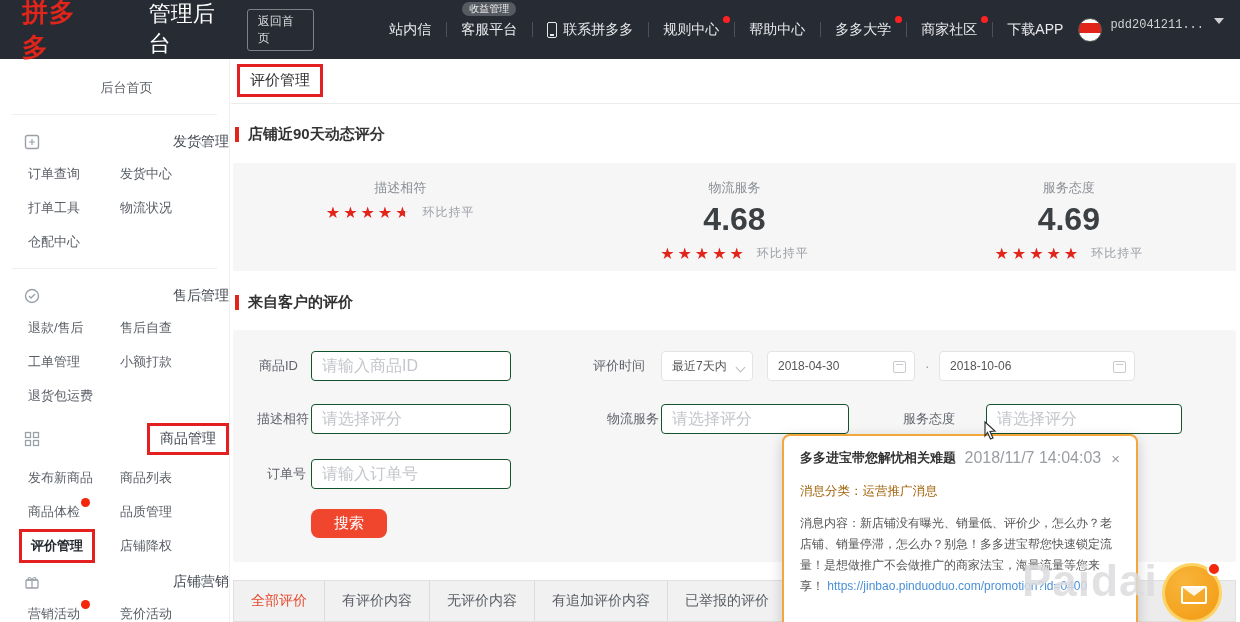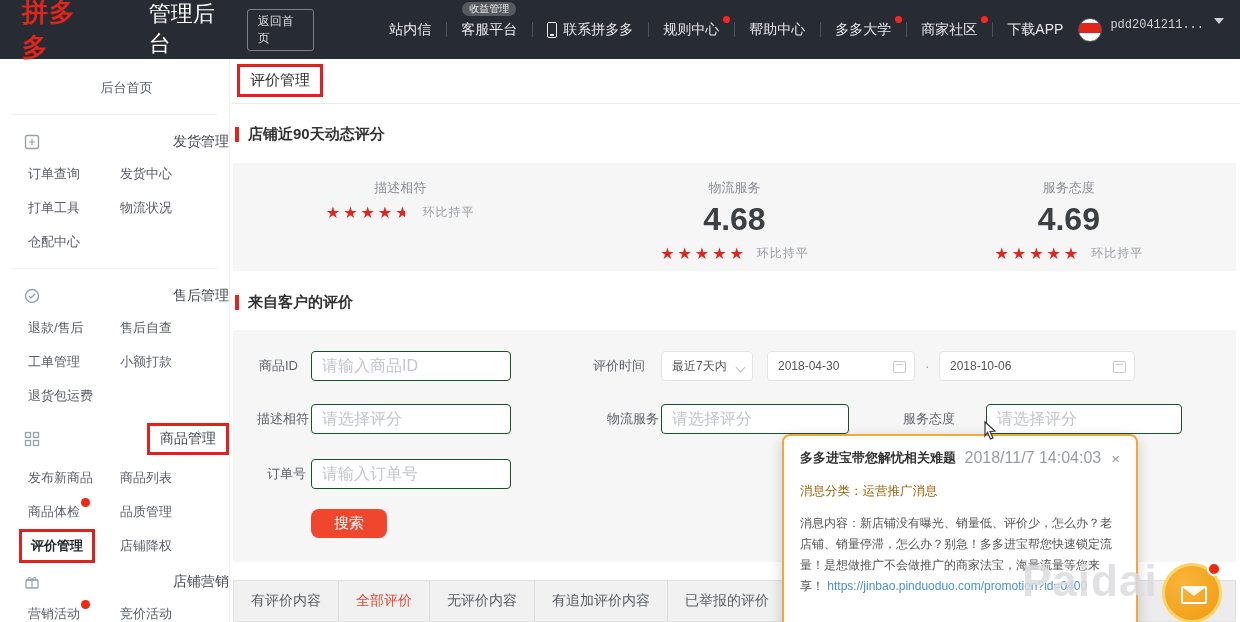--- a/index.html
+++ b/index.html
@@ -305,22 +305,22 @@
     <input class="f-input" style="left: 428px; top: 74px; width: 188px;" placeholder="请选择评分">
     <span class="f-label" style="left:670px; top:74px;">服务态度</span>
     <input class="f-input" style="left: 753px; top: 74px; width: 196px;" placeholder="请选择评分">
 
     <span class="f-label" style="left:34px; top:129px;">订单号</span>
     <input class="f-input" style="left: 78px; top: 129px; width: 200px;" placeholder="请输入订单号">
     <button class="search-btn">搜索</button>
   </div>
 
   <div class="tabs-bar">
+    <span class="tab active">全部评价</span>
     <span class="tab">有评价内容</span>
-    <span class="tab active">全部评价</span>
     <span class="tab">无评价内容</span>
     <span class="tab">有追加评价内容</span>
     <span class="tab">已举报的评价</span>
   </div>
 </div>
 
 <div class="popup">
   <div class="popup-head">
     <span class="popup-title">多多进宝带您解忧相关难题</span>
     <span class="popup-time">2018/11/7 14:04:03</span>

